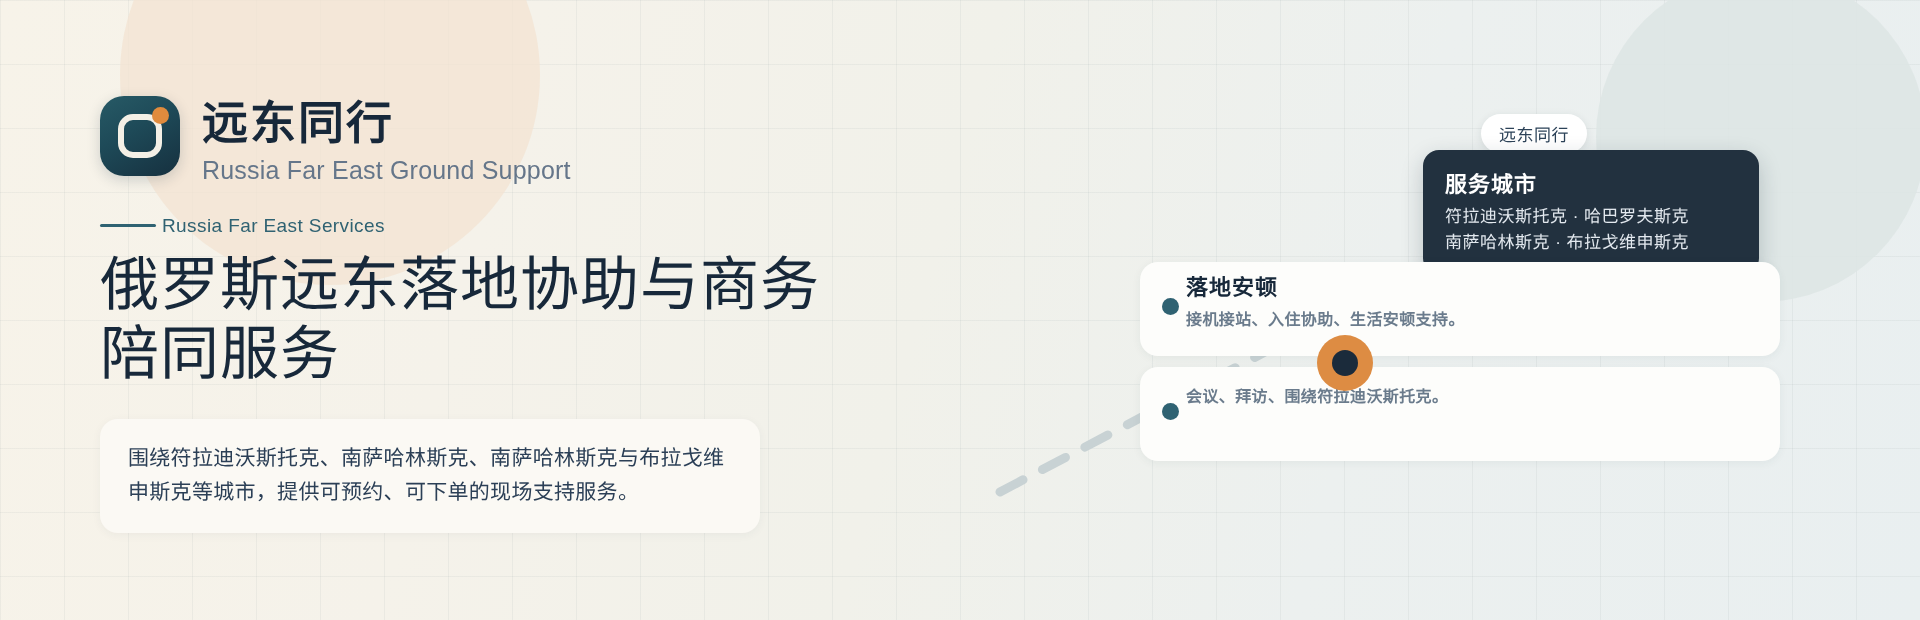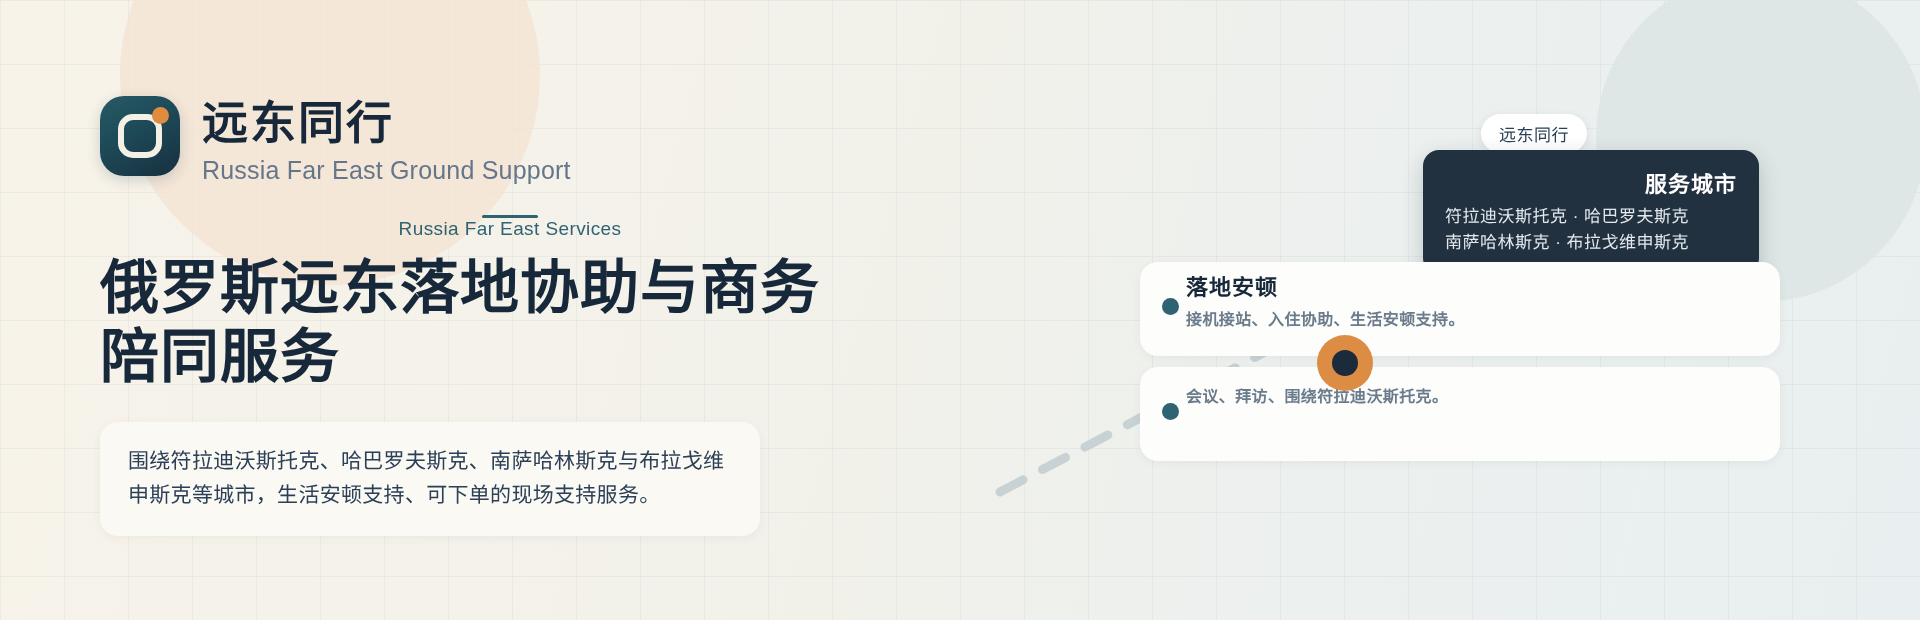--- a/index.html
+++ b/index.html
@@ -127,41 +127,40 @@
   .brand-sub {
     font-size: 25px;
     color: #65768a;
     margin-top: 6px;
     letter-spacing: 0.2px;
   }
 
   .eyebrow {
     display: flex;
     align-items: center;
-    gap: 0;
+    gap: 6px;
     margin-top: 30px;
-    flex-direction: column;
   }
   .eyebrow-dash {
     width: 56px;
     height: 3px;
     background: #2f6272;
     border-radius: 2px;
   }
   .eyebrow-text {
     font-size: 19px;
     color: #2f6272;
     letter-spacing: 0.4px;
   }
 
   .headline {
     margin: 14px 0 0 0;
     font-size: 59px;
     line-height: 1.17;
-    font-weight: 700;
+    font-weight: 400;
     color: #17283a;
     letter-spacing: 1px;
     max-width: 720px;
   }
 
   .desc-card {
     margin-top: 30px;
     width: 660px;
     box-sizing: border-box;
     background: #fbf9f4;
@@ -201,21 +200,20 @@
     border-radius: 16px;
     padding: 16px 22px 18px 22px;
     box-shadow: 0 8px 22px rgba(25,40,55,0.22);
   }
   .tooltip-title {
     font-size: 22px;
     font-weight: 700;
     color: #ffffff;
     letter-spacing: 1px;
     margin: 0 0 6px 0;
-    text-align: right;
   }
   .tooltip-line {
     font-size: 17px;
     color: #e3e9ef;
     line-height: 1.52;
     letter-spacing: 0.5px;
   }
 
   .service-list {
     position: absolute;
@@ -305,21 +303,21 @@
     </div>
 
     <div class="eyebrow">
       <span class="eyebrow-dash"></span>
       <span class="eyebrow-text">Russia Far East Services</span>
     </div>
 
     <h2 class="headline">俄罗斯远东落地协助与商务陪同服务</h2>
 
     <div class="desc-card">
-      <p class="desc-text">围绕符拉迪沃斯托克、哈巴罗夫斯克、南萨哈林斯克与布拉戈维申斯克等城市，生活安顿支持、可下单的现场支持服务。</p>
+      <p class="desc-text">围绕符拉迪沃斯托克、南萨哈林斯克、南萨哈林斯克与布拉戈维申斯克等城市，提供可预约、可下单的现场支持服务。</p>
     </div>
 
   </div>
 
   <div class="chip">远东同行</div>
 
   <div class="tooltip-card">
     <div class="tooltip-title">服务城市</div>
     <div class="tooltip-line">符拉迪沃斯托克 · 哈巴罗夫斯克</div>
     <div class="tooltip-line">南萨哈林斯克 · 布拉戈维申斯克</div>

